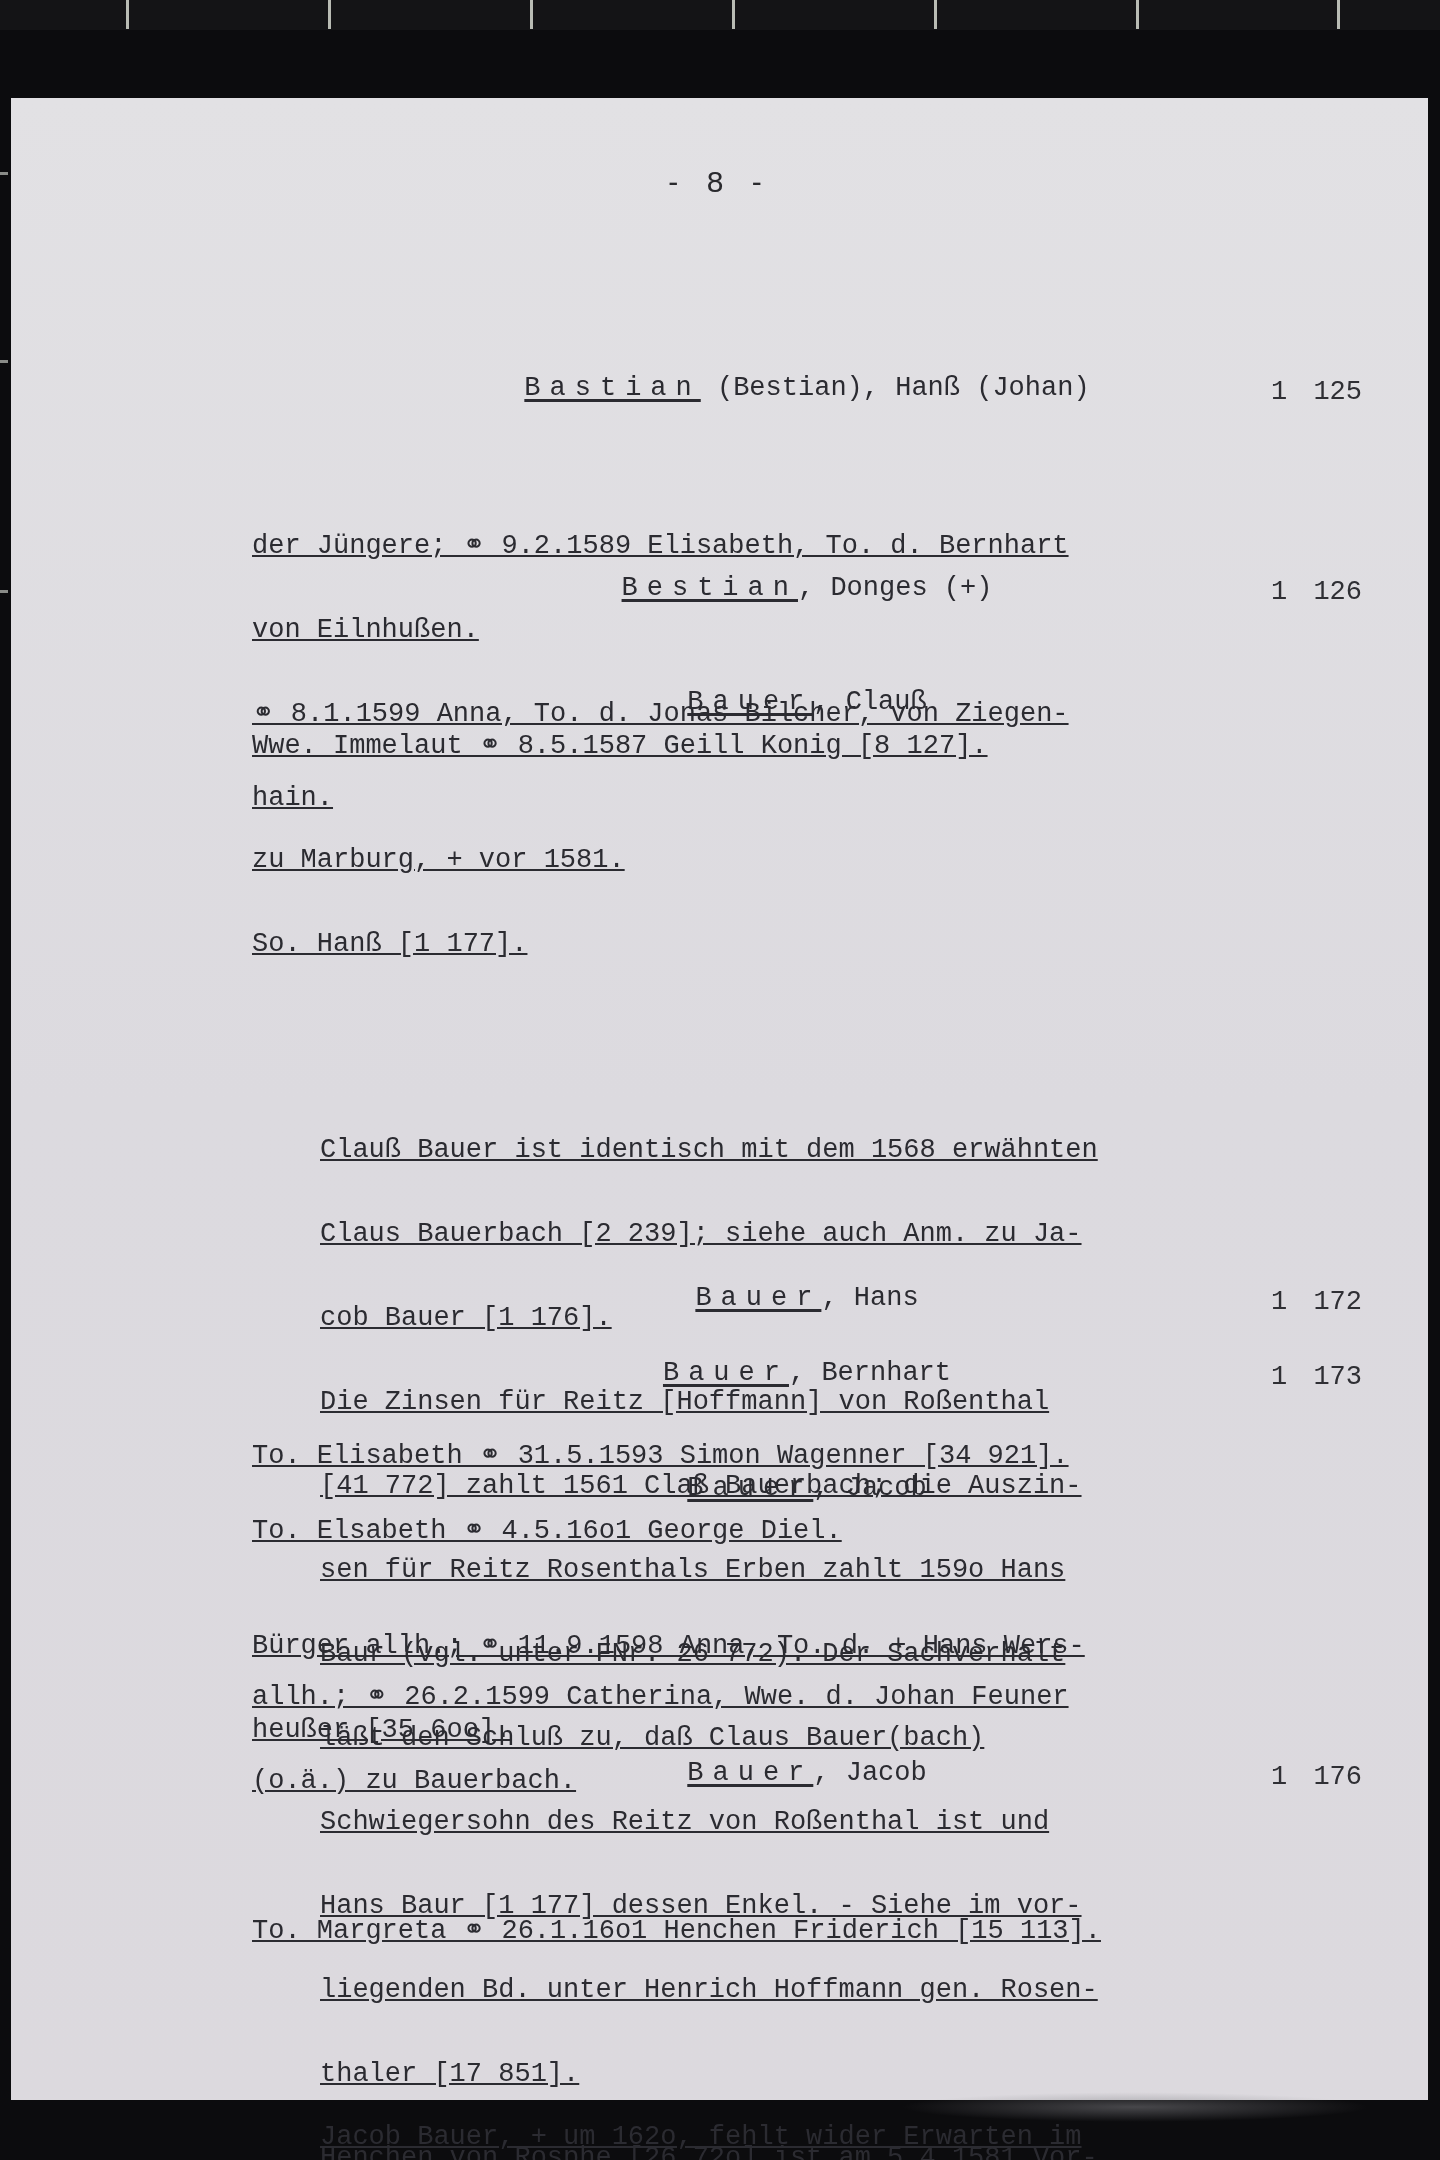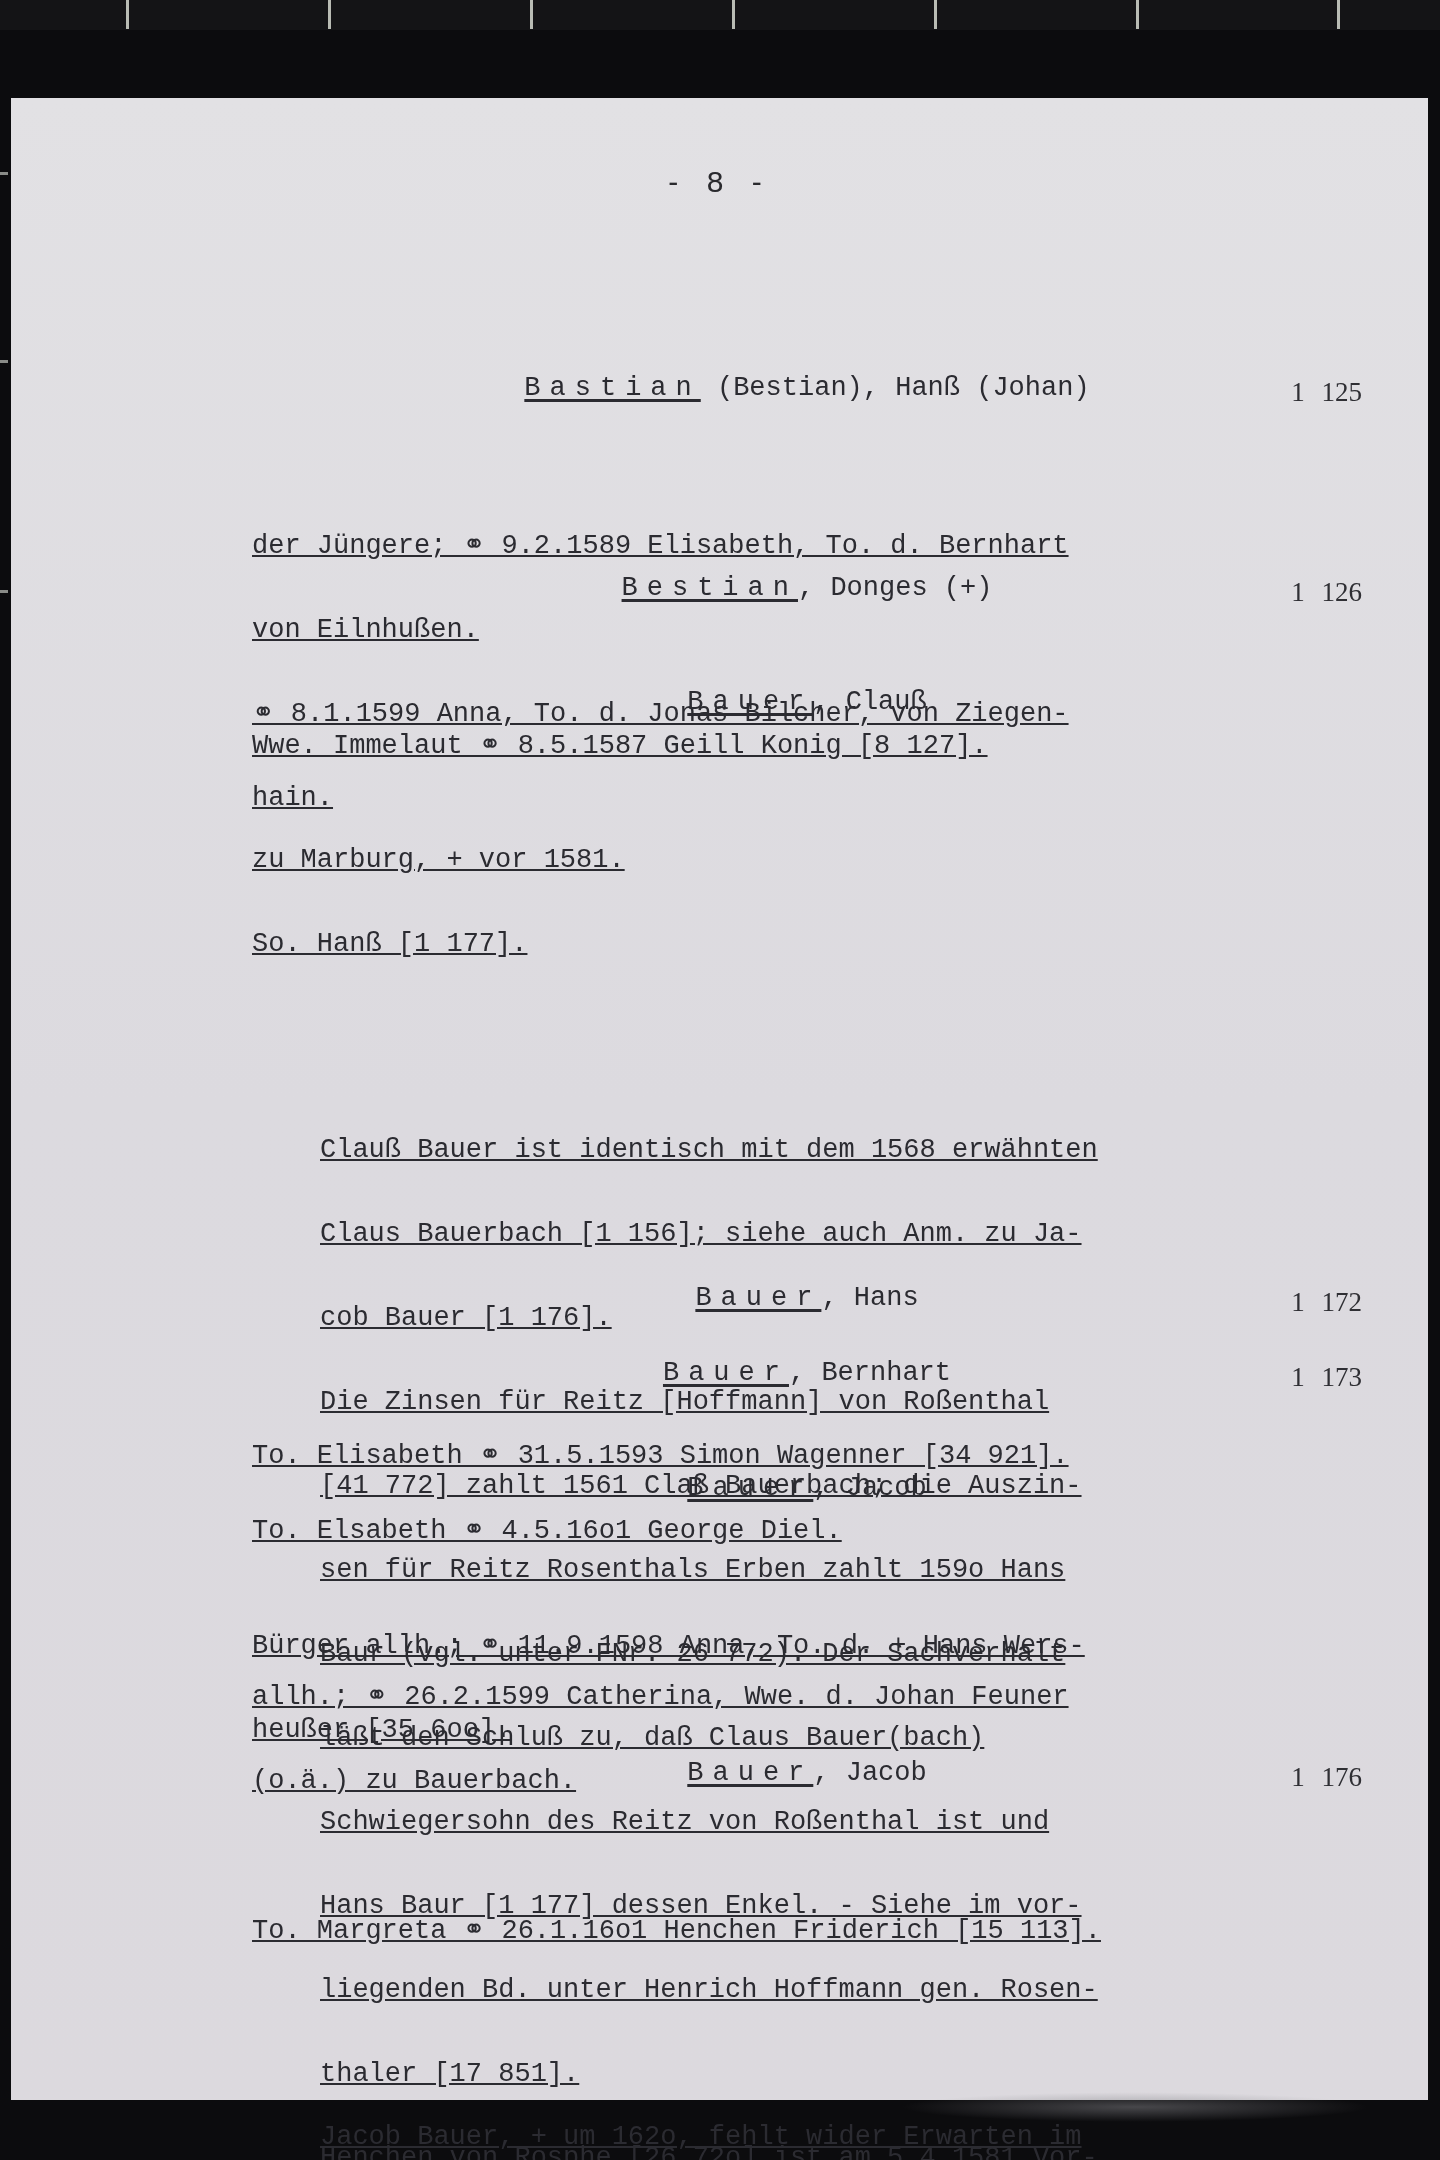--- a/index.html
+++ b/index.html
@@ -34,21 +34,21 @@
   .tw {
     font-family: "Liberation Mono", "DejaVu Sans Mono", monospace;
     font-size: 27px; color: #2b2b31; line-height: 28px; white-space: pre;
   }
   .entry { position: absolute; left: 252px; width: 1110px; }
   .head { height: 36px; position: relative; text-align: center; }
   .spaced { letter-spacing: 9px; }
   .u { text-decoration: underline; text-decoration-thickness: 3px; text-underline-offset: 4px; }
   .num {
     position: absolute; right: 0; top: 4px;
-    font-family: Liberation Serif, serif; font-size: 27px; color: #2f2f34;
+    font-family: Liberation Mono, monospace; font-size: 27px; color: #2f2f34;
     word-spacing: 10px;
   }
   .line { display: block; text-decoration: underline; }
   .indent { padding-left: 68px; }
   .gap { height: 10px; }
 </style>
 </head>
 <body>
 
 <div class="film-top"></div>
@@ -84,21 +84,21 @@
 </div>
 
 <div class="entry tw" style="top:632px">
   <div class="head"><span class="u spaced">Bauer</span><span>, Clauß</span></div>
   <div class="gap"></div>
   <span class="line">zu Marburg, + vor 1581.</span>
   <span class="line">So. Hanß [1 177].</span>
   <div class="gap"></div>
   <div class="indent">
     <span class="line">Clauß Bauer ist identisch mit dem 1568 erwähnten</span>
-    <span class="line">Claus Bauerbach [1 156]; siehe auch Anm. zu Ja-</span>
+    <span class="line">Claus Bauerbach [2 239]; siehe auch Anm. zu Ja-</span>
     <span class="line">cob Bauer [1 176].</span>
     <span class="line">Die Zinsen für Reitz [Hoffmann] von Roßenthal</span>
     <span class="line">[41 772] zahlt 1561 Claß Bauerbach; die Auszin-</span>
     <span class="line">sen für Reitz Rosenthals Erben zahlt 159o Hans</span>
     <span class="line">Baur (vgl. unter FNr. 26 772). Der Sachverhalt</span>
     <span class="line">läßt den Schluß zu, daß Claus Bauer(bach)</span>
     <span class="line">Schwiegersohn des Reitz von Roßenthal ist und</span>
     <span class="line">Hans Baur [1 177] dessen Enkel. - Siehe im vor-</span>
     <span class="line">liegenden Bd. unter Henrich Hoffmann gen. Rosen-</span>
     <span class="line">thaler [17 851].</span>

